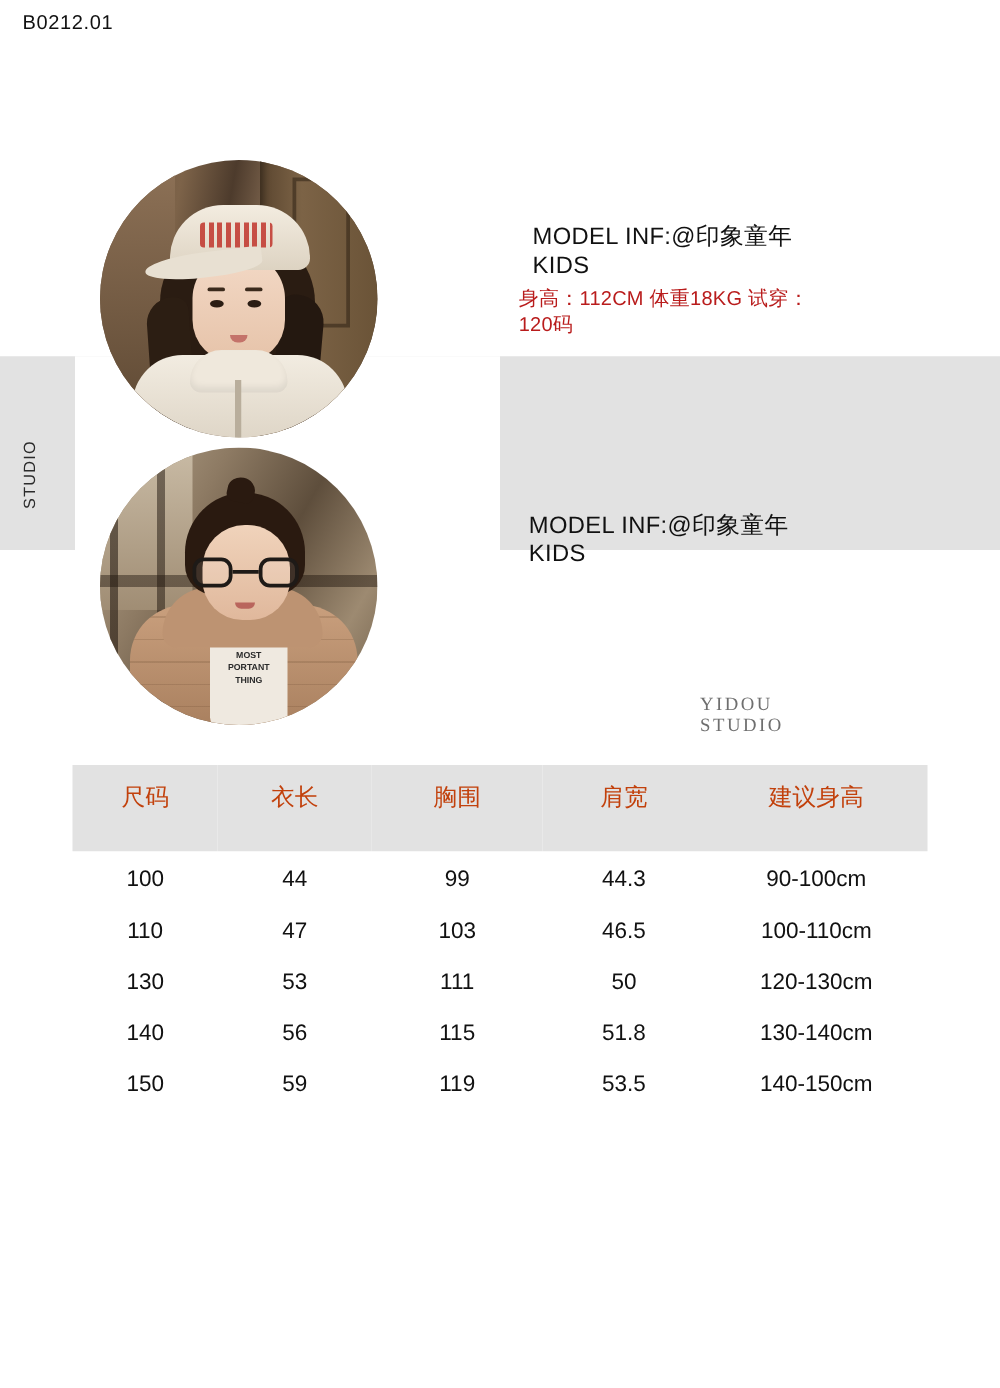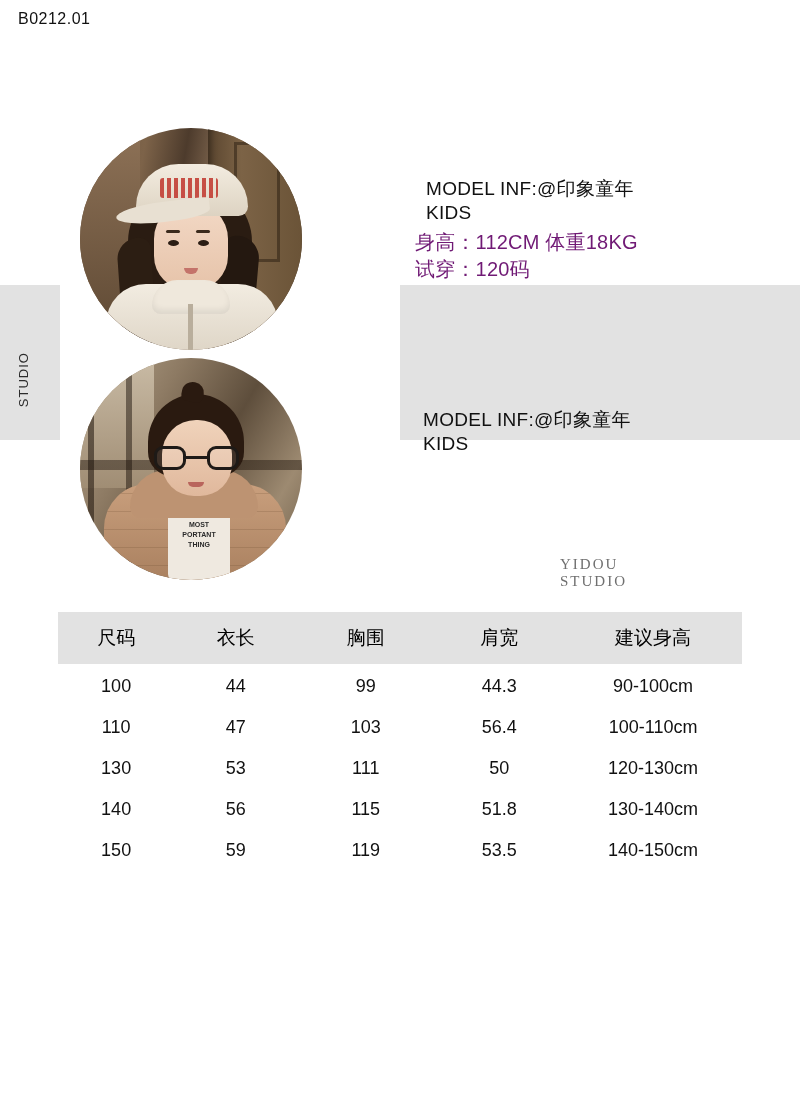--- a/index.html
+++ b/index.html
@@ -232,22 +232,22 @@
     font-size: 19px;
     font-weight: 500;
     color: #111;
     letter-spacing: .3px;
   }
   .model-title.one { left: 426px; top: 176px; }
   .model-title.two { left: 423px; top: 407px; }
 
   .model-spec {
     position: absolute;
-    font-size: 20px;
-    color: #701a75;
+    font-size: 16px;
+    color: #b91c1c;
     letter-spacing: .2px;
   }
   .model-spec.one { left: 415px; top: 229px; }
   .model-spec.two { left: 412px; top: 460px; }
 
   
   .watermark {
     position: absolute;
     left: 560px;
     top: 556px;
@@ -268,22 +268,22 @@
     width: 100%;
     border-collapse: collapse;
     text-align: center;
   }
   table.size-table thead tr {
     background: #e2e2e2;
   }
   table.size-table th {
     font-size: 19px;
     font-weight: 500;
-    color: #000000;
-    padding: 13px 0 13px;
+    color: #c2410c;
+    padding: 13px 0 30px;
   }
   table.size-table tbody tr td {
     font-size: 18px;
     color: #111;
     padding: 10px 0;
     font-weight: 400;
   }
   table.size-table tbody tr:first-child td { padding-top: 12px; }
   col.c1 { width: 17%; }
   col.c2 { width: 18%; }
@@ -394,21 +394,21 @@
           <td>100</td>
           <td>44</td>
           <td>99</td>
           <td>44.3</td>
           <td>90-100cm</td>
         </tr>
         <tr>
           <td>110</td>
           <td>47</td>
           <td>103</td>
-          <td>56.4</td>
+          <td>46.5</td>
           <td>100-110cm</td>
         </tr>
         <tr>
           <td>130</td>
           <td>53</td>
           <td>111</td>
           <td>50</td>
           <td>120-130cm</td>
         </tr>
         <tr>

